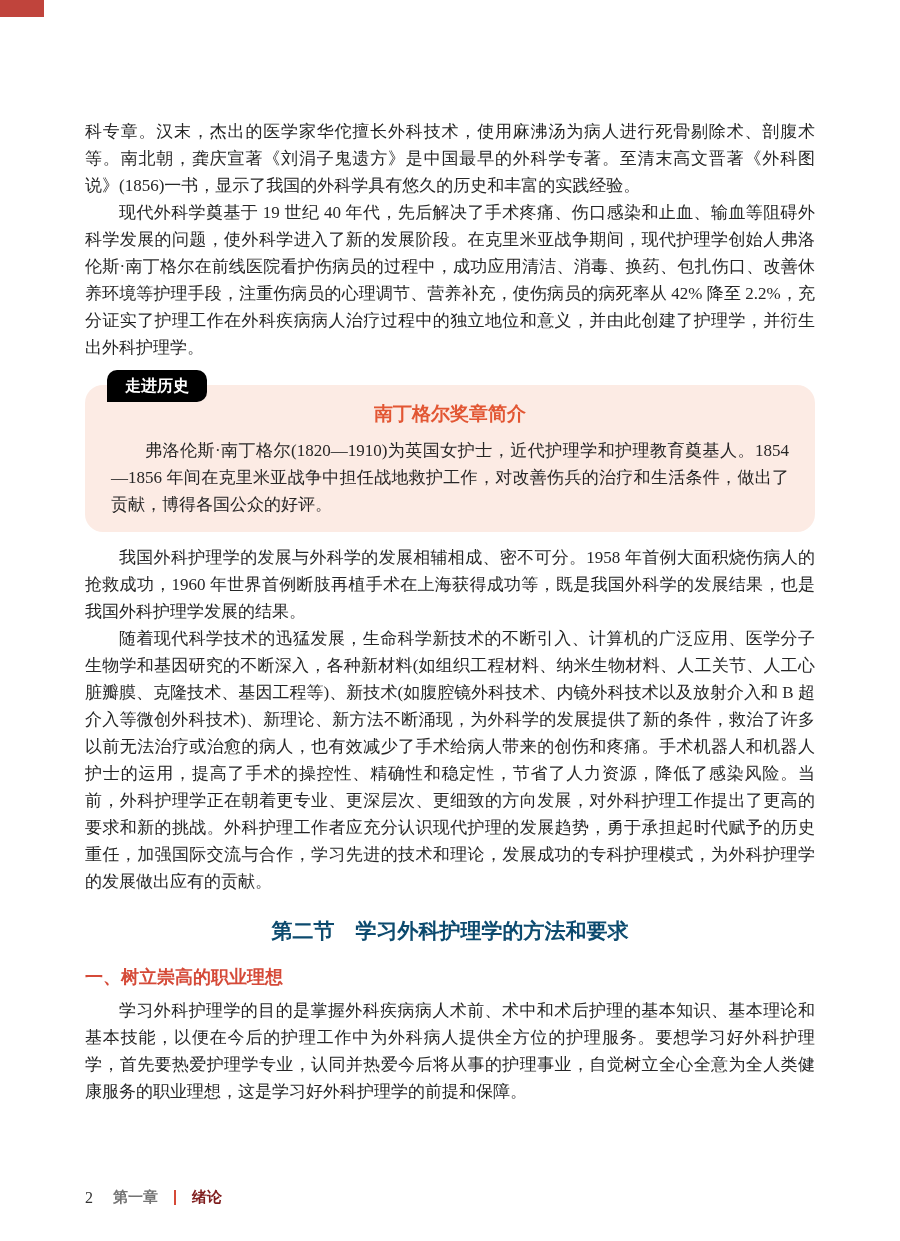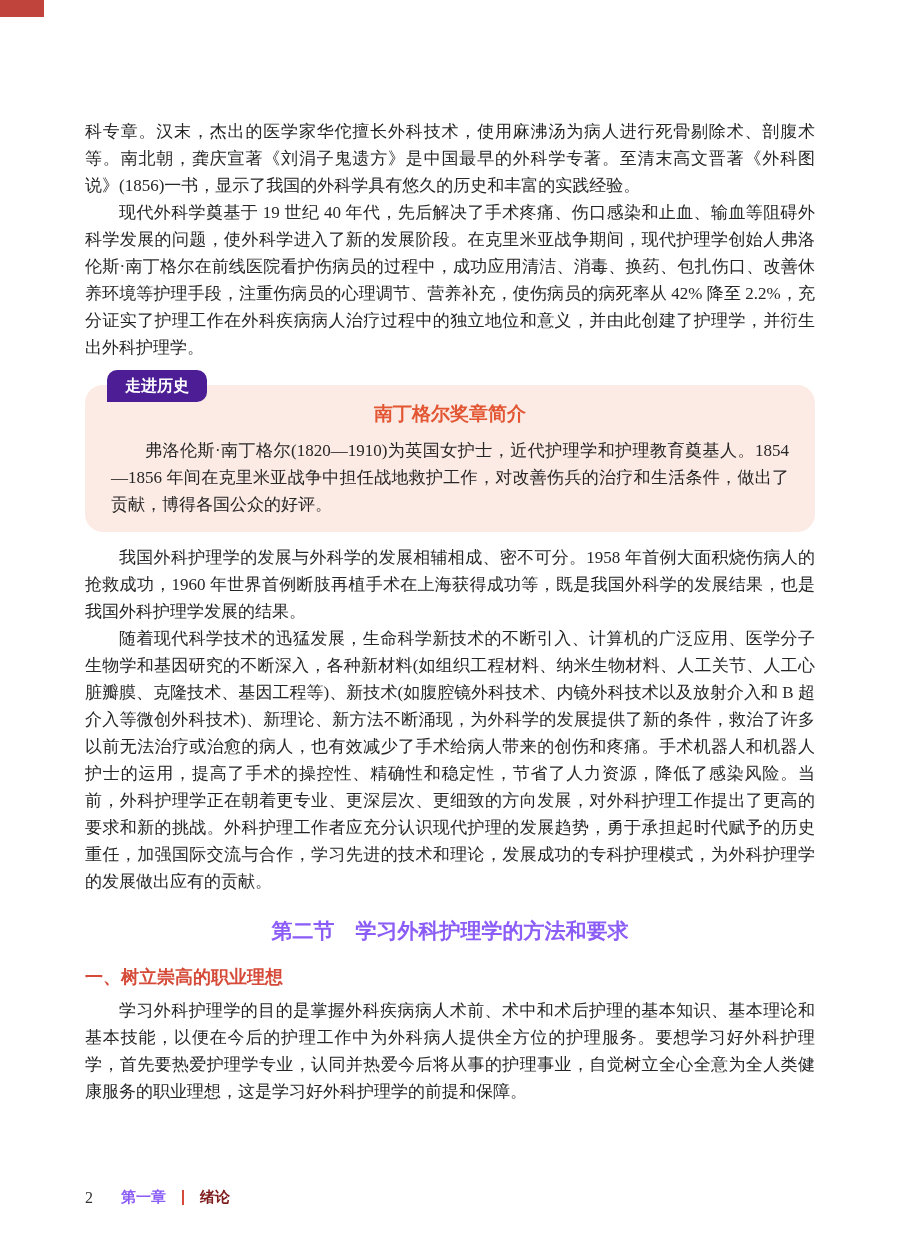--- a/index.html
+++ b/index.html
@@ -46,21 +46,21 @@
     margin-top: 24px;
     margin-bottom: 12px;
     background: #fcebe4;
     border-radius: 18px;
     padding: 16px 26px 14px;
   }
   .history-tab {
     position: absolute;
     top: -15px;
     left: 22px;
-    background: #4c1d95;
+    background: #000000;
     color: #ffffff;
     font-family: "Liberation Sans", "DejaVu Sans", sans-serif;
     font-weight: bold;
     font-size: 16px;
     line-height: 1;
     padding: 8px 18px;
     border-radius: 10px 10px 10px 0;
   }
   .history-title {
     margin: 0 0 10px;
@@ -69,21 +69,21 @@
     font-family: "Liberation Sans", "DejaVu Sans", sans-serif;
     font-size: 19px;
     font-weight: bold;
   }
   .history-box p.para {
     line-height: 27px;
   }
   .section-heading {
     margin: 22px 0 20px;
     text-align: center;
-    color: #8b5cf6;
+    color: #0c4a6e;
     font-family: "Liberation Sans", "DejaVu Sans", sans-serif;
     font-size: 21px;
     font-weight: bold;
   }
   .sub-heading {
     margin: 4px 0 8px;
     color: #d54a38;
     font-family: "Liberation Sans", "DejaVu Sans", sans-serif;
     font-size: 18px;
     font-weight: bold;
@@ -96,23 +96,23 @@
     align-items: center;
     font-family: "Liberation Sans", "DejaVu Sans", sans-serif;
     font-size: 15px;
   }
   .page-num {
     color: #333333;
     font-family: "Liberation Serif", "DejaVu Serif", serif;
     font-size: 16px;
   }
   .footer-chapter {
-    color: #8b5cf6;
+    color: #737373;
     font-weight: bold;
-    margin-left: 28px;
+    margin-left: 20px;
   }
   .footer-divider {
     width: 2px;
     height: 15px;
     background: #d54a38;
     margin: 0 16px;
   }
   .footer-section {
     color: #7f1d1d;
     font-weight: bold;

